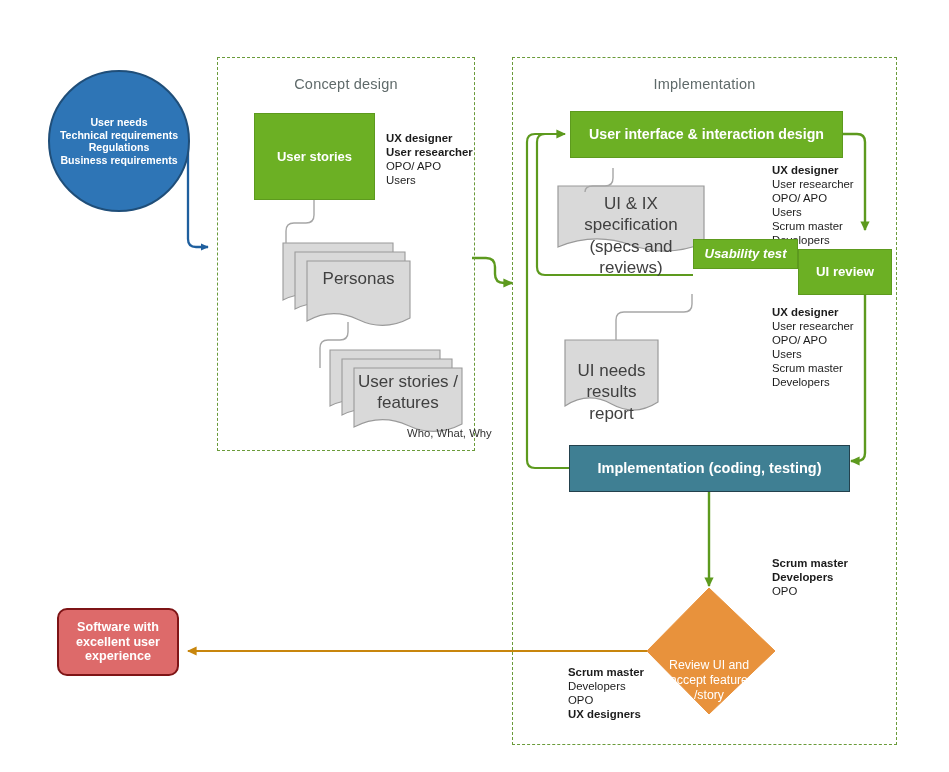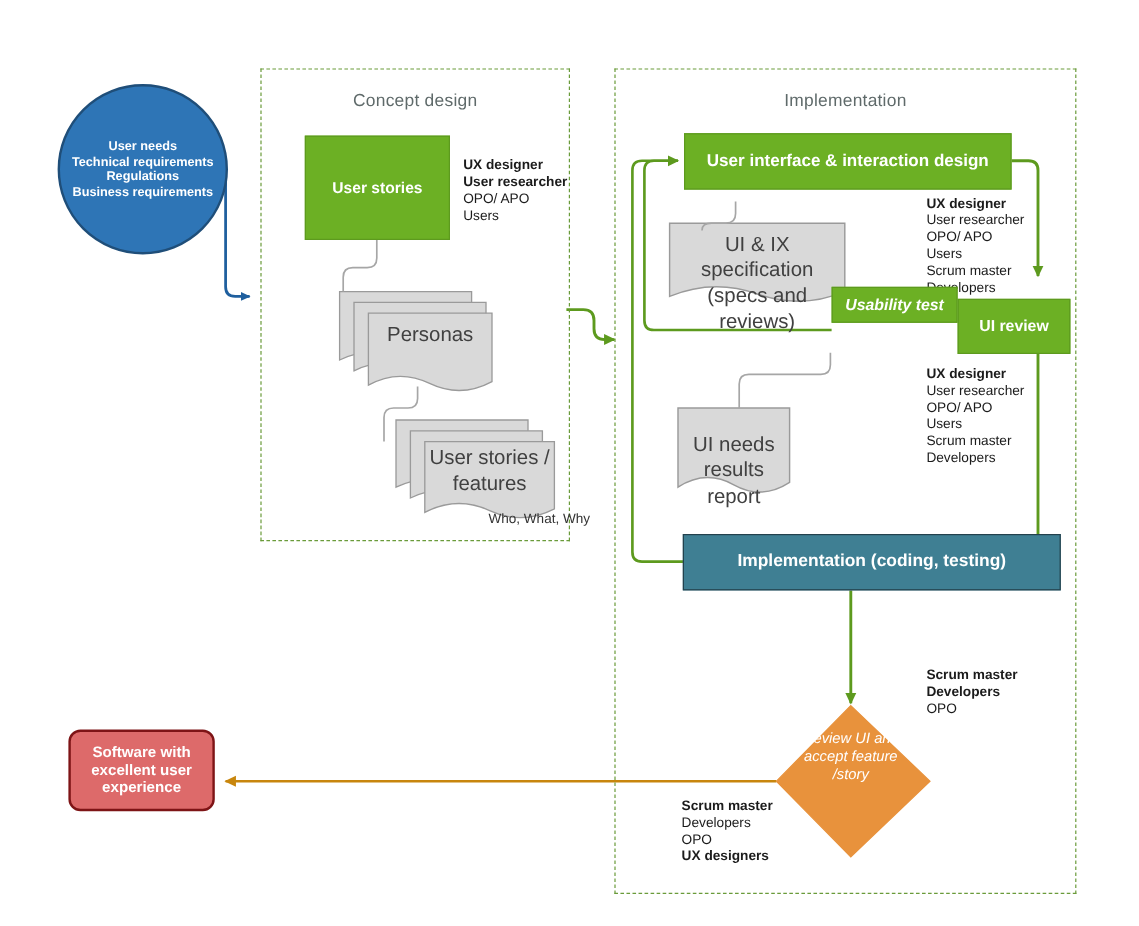--- a/index.html
+++ b/index.html
@@ -176,31 +176,31 @@
       <div>Users</div>
       <div>Scrum master</div>
       <div>Developers</div>
     </div>
 
   <div class="doc-label" style="left:565px;top:360px;width:93px;">
     <span>UI needs results</span>
     <span>report</span>
   </div>
 
-  <div class="node teal-box" style="left:569px;top:445px;width:315px;height:47px;">
+  <div class="node teal-box" style="left:569px;top:445px;width:281px;height:47px;">
     <span>Implementation (coding, testing)</span>
   </div>
 
   <div class="roles" style="left:772px;top:556px;">
       <div class="b">Scrum master</div>
       <div class="b">Developers</div>
       <div>OPO</div>
     </div>
 
-  <div class="diamond-label" style="left:654px;top:608px;font-style:italic;">
+  <div class="diamond-label" style="left:654px;top:658px;">
     <span>Review UI and</span>
     <span>accept feature</span>
     <span>/story</span>
   </div>
 
   <div class="roles" style="left:568px;top:665px;">
       <div class="b">Scrum master</div>
       <div>Developers</div>
       <div>OPO</div>
       <div class="b">UX designers</div>

